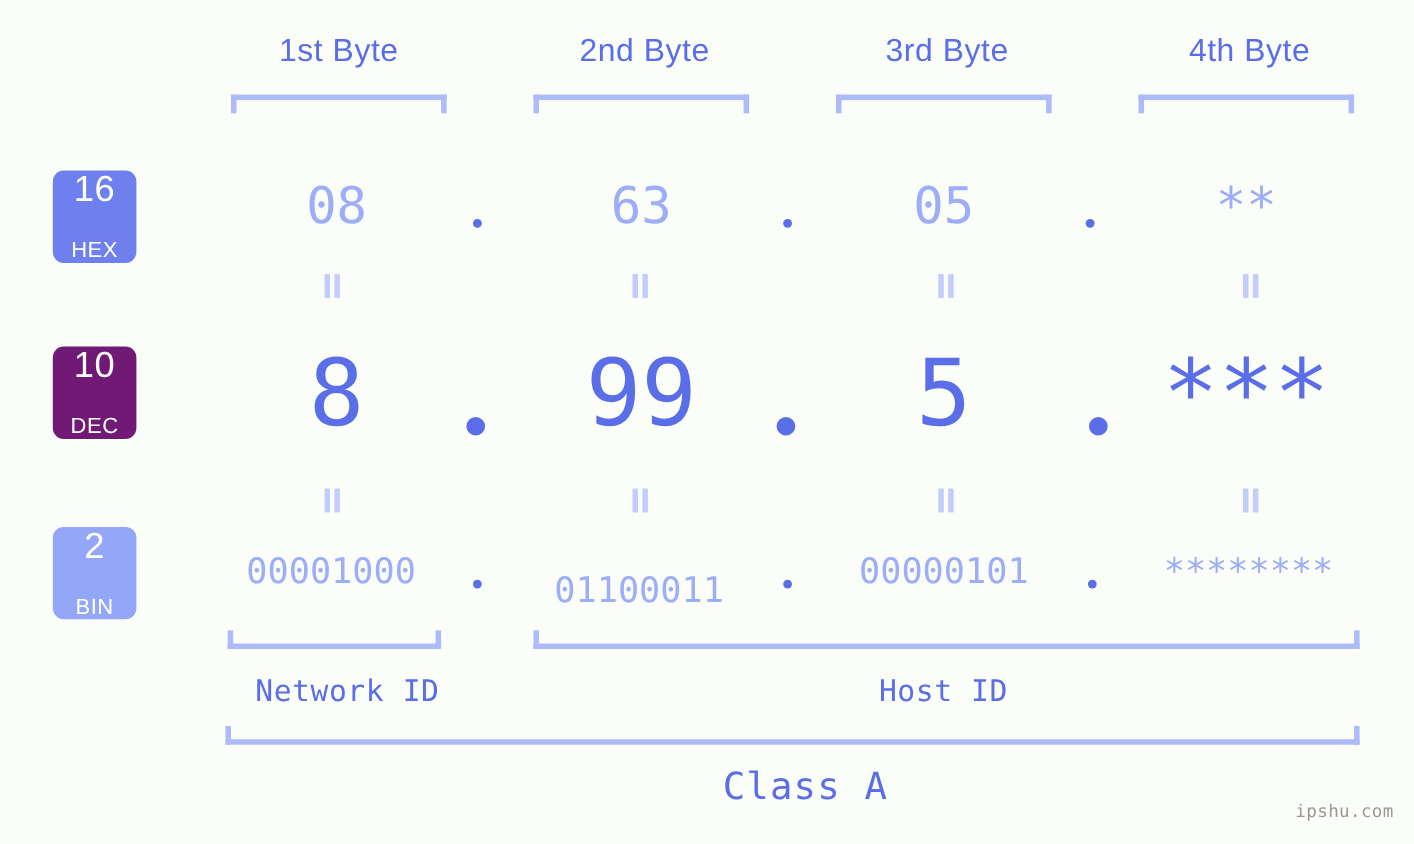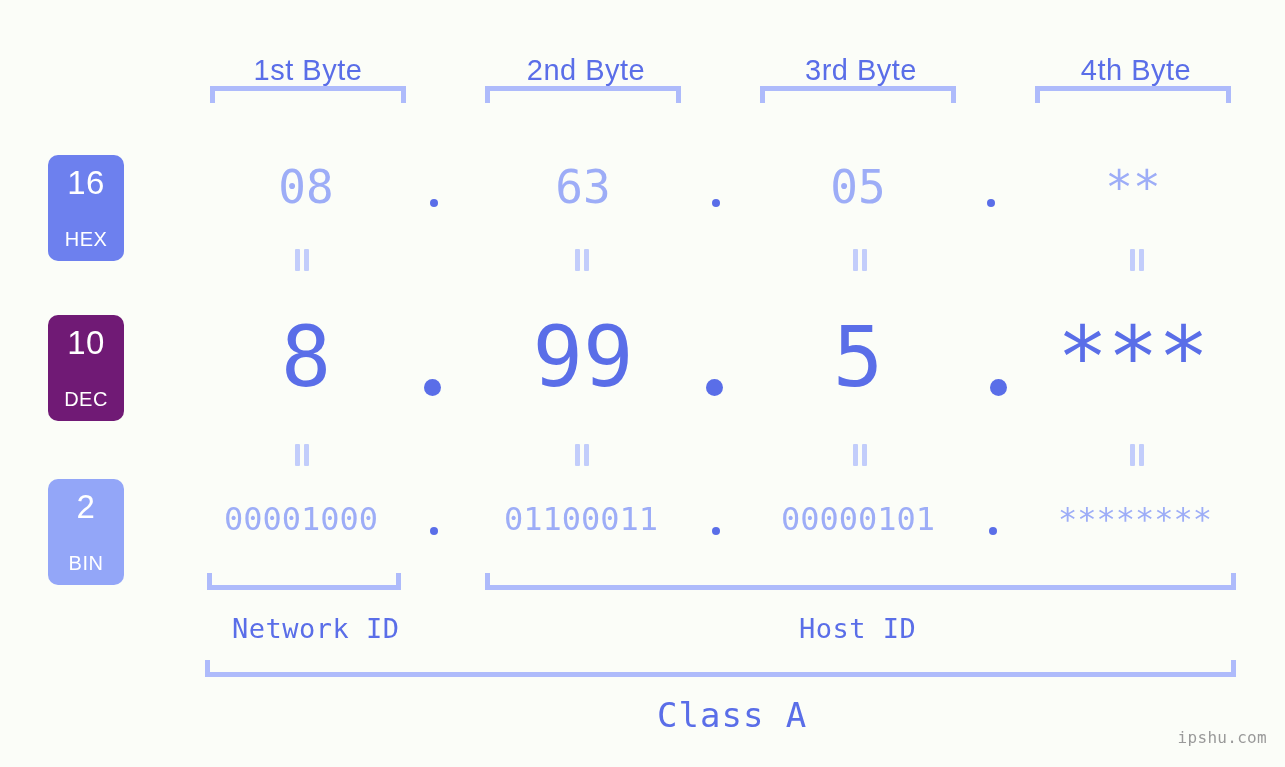--- a/index.html
+++ b/index.html
@@ -20,21 +20,20 @@
   .byte-label {
     position: absolute;
     top: 30px;
     width: 260px;
     text-align: center;
     font-family: "Liberation Sans", sans-serif;
     font-size: 29px;
     color: #5a6ee8;
     letter-spacing: 0.5px;
     white-space: nowrap;
-    margin-top: 24px;
   }
 
   
   .bracket-down {
     position: absolute;
     top: 86px;
     height: 17px;
     border-top: 5px solid #aebbfb;
     border-left: 5px solid #aebbfb;
     border-right: 5px solid #aebbfb;
@@ -49,21 +48,21 @@
     border-left: 5px solid #aebbfb;
     border-right: 5px solid #aebbfb;
     box-sizing: border-box;
   }
 
   
   .base-badge {
     position: absolute;
     left: 48px;
     width: 76px;
-    height: 106px;
+    height: 84px;
     border-radius: 10px;
     color: #ffffff;
     display: flex;
     flex-direction: column;
     align-items: center;
     justify-content: center;
     font-family: "Liberation Sans", sans-serif;
     box-sizing: border-box;
   }
   .base-badge .num {
@@ -216,21 +215,21 @@
   <div class="dot big" style="left:990px; top:379px;"></div>
 </div>
 
 <div class="eq" style="left:292px; top:444px;"></div>
 <div class="eq" style="left:572px; top:444px;"></div>
 <div class="eq" style="left:850px; top:444px;"></div>
 <div class="eq" style="left:1127px; top:444px;"></div>
 
 <div class="bin-row">
   <div class="cell" style="left:203px; width:196px;">00001000</div>
-  <div class="cell" style="left:483px; width:196px;">01100011</div>
+  <div class="cell" style="left:483px; width:196px;margin-top:17px;">01100011</div>
   <div class="cell" style="left:760px; width:196px;">00000101</div>
   <div class="cell" style="left:1037px; width:196px;">********</div>
 
   <div class="dot small" style="left:430px; top:527px;"></div>
   <div class="dot small" style="left:712px; top:527px;"></div>
   <div class="dot small" style="left:989px; top:527px;"></div>
 </div>
 
 <div class="bracket-up" style="left:207px; top:573px; width:194px;"></div>
 <div class="bracket-up" style="left:485px; top:573px; width:751px;"></div>

